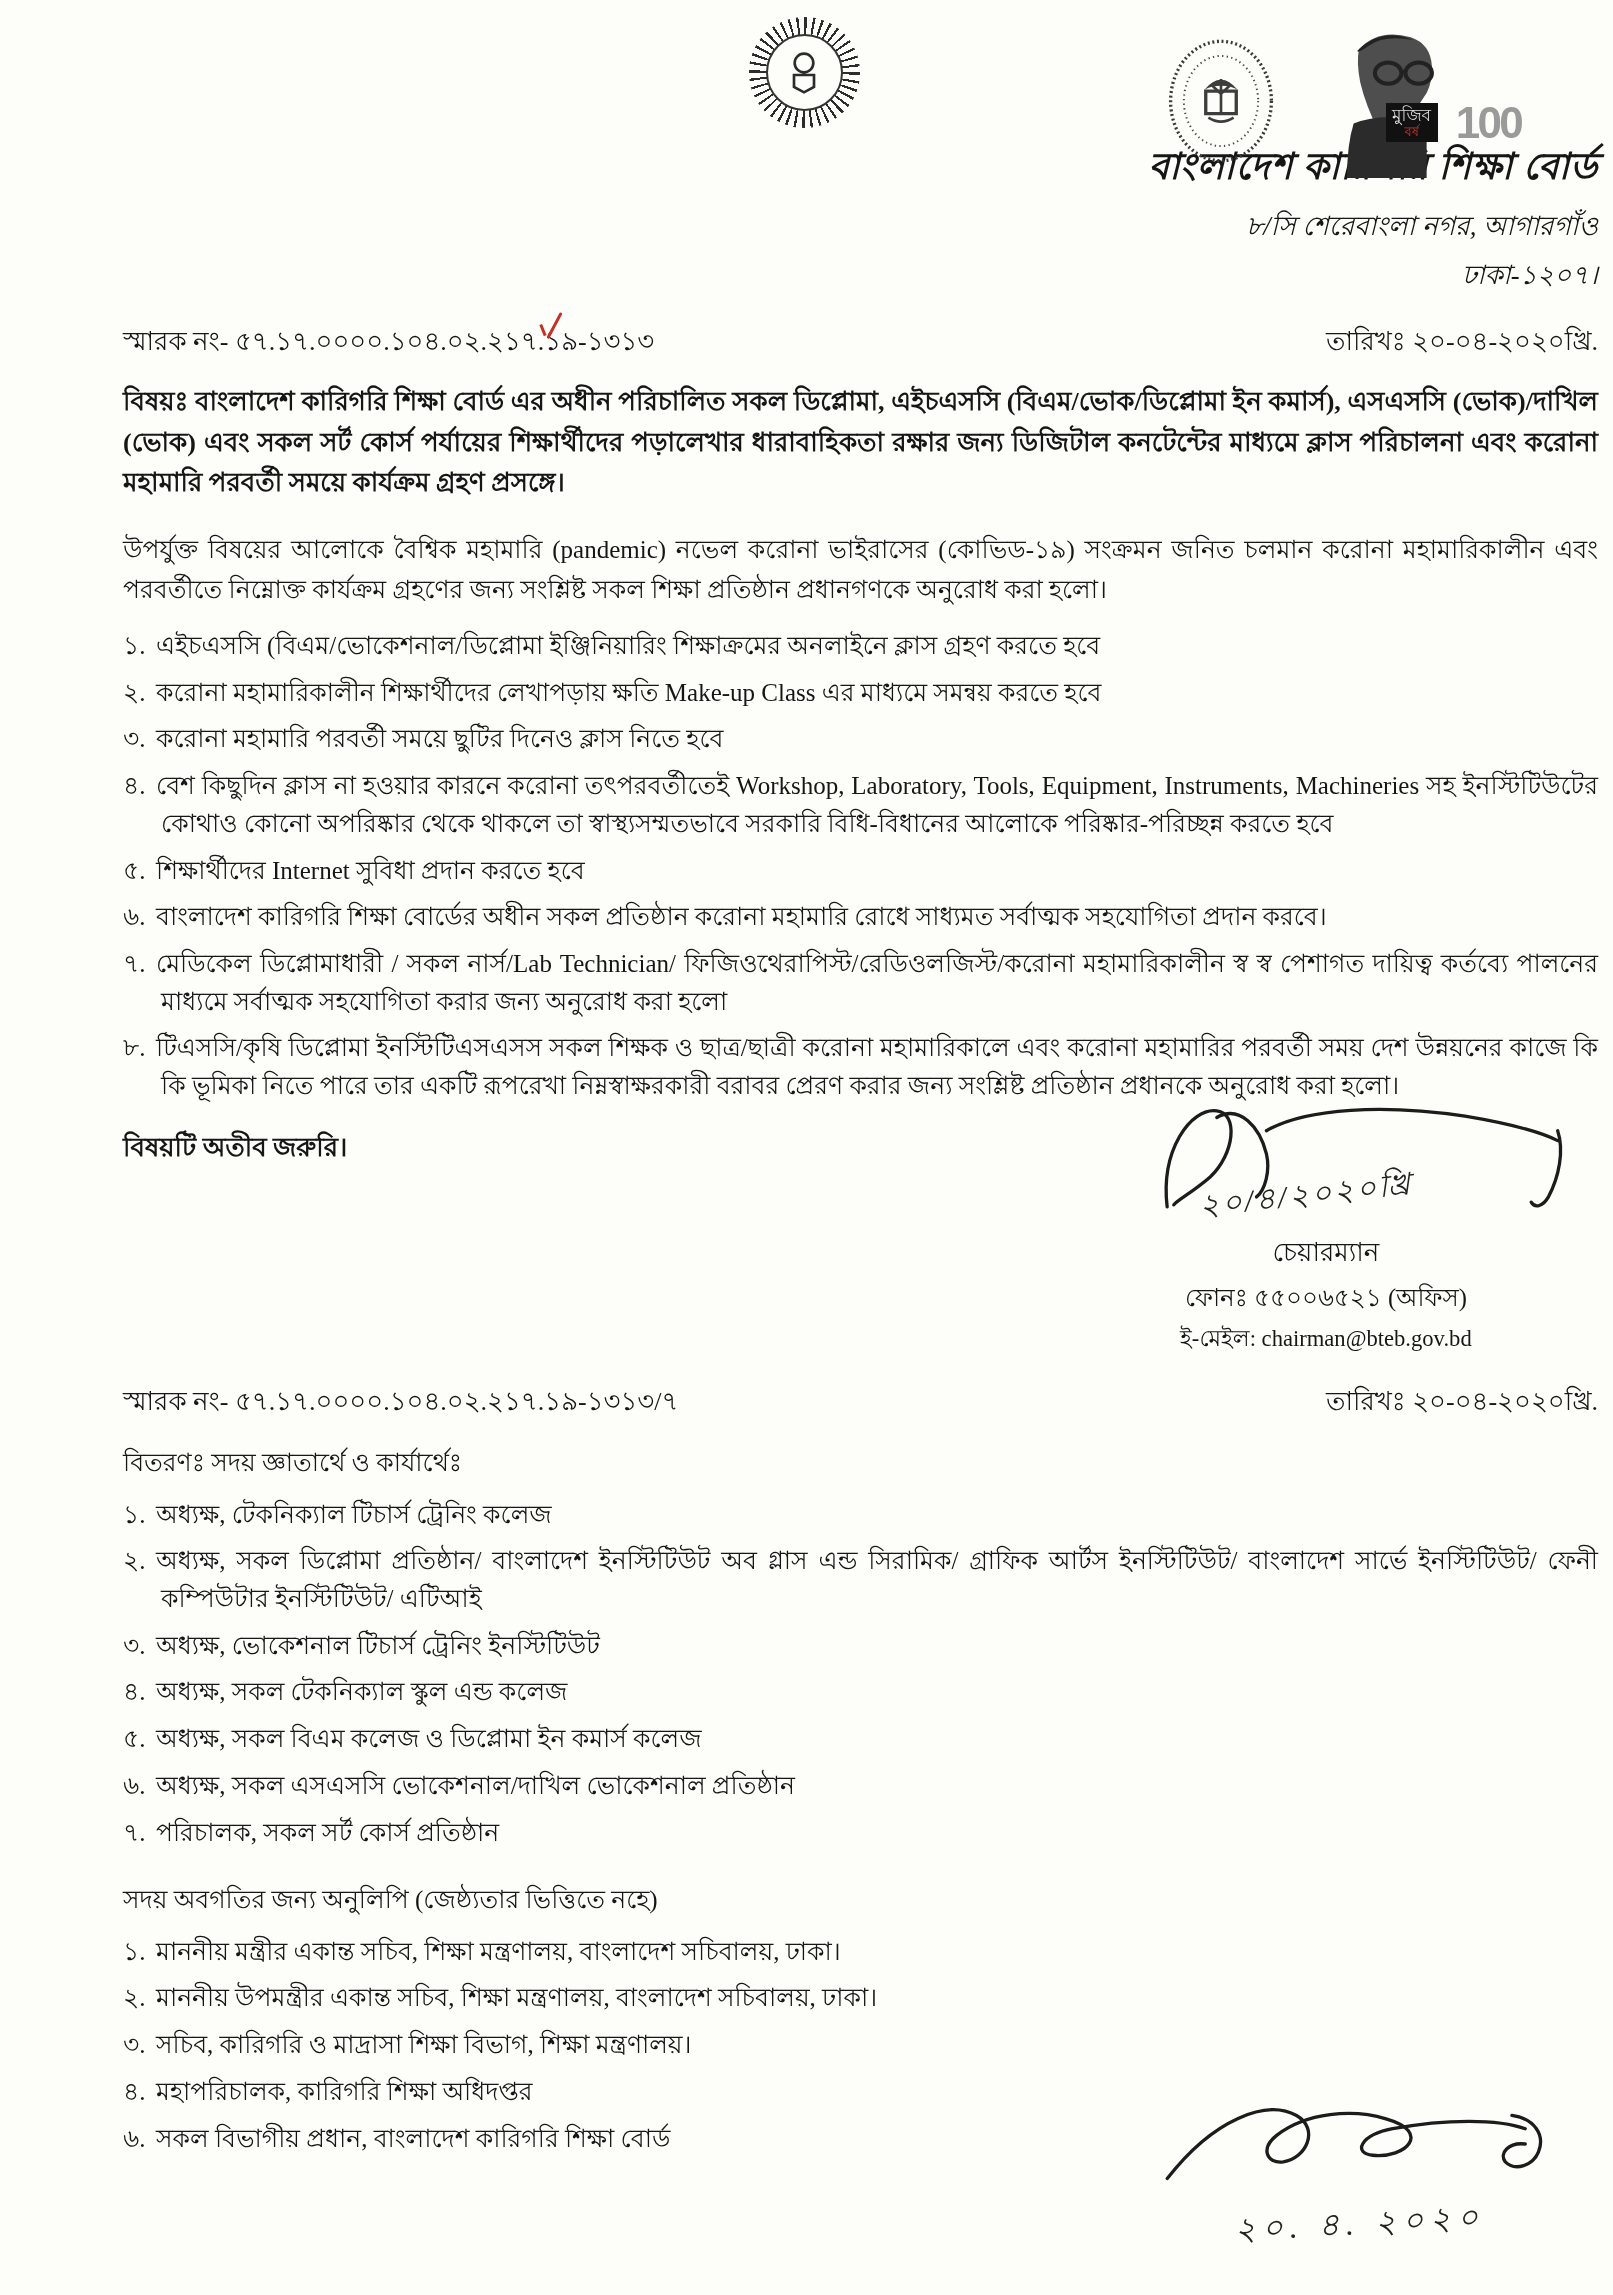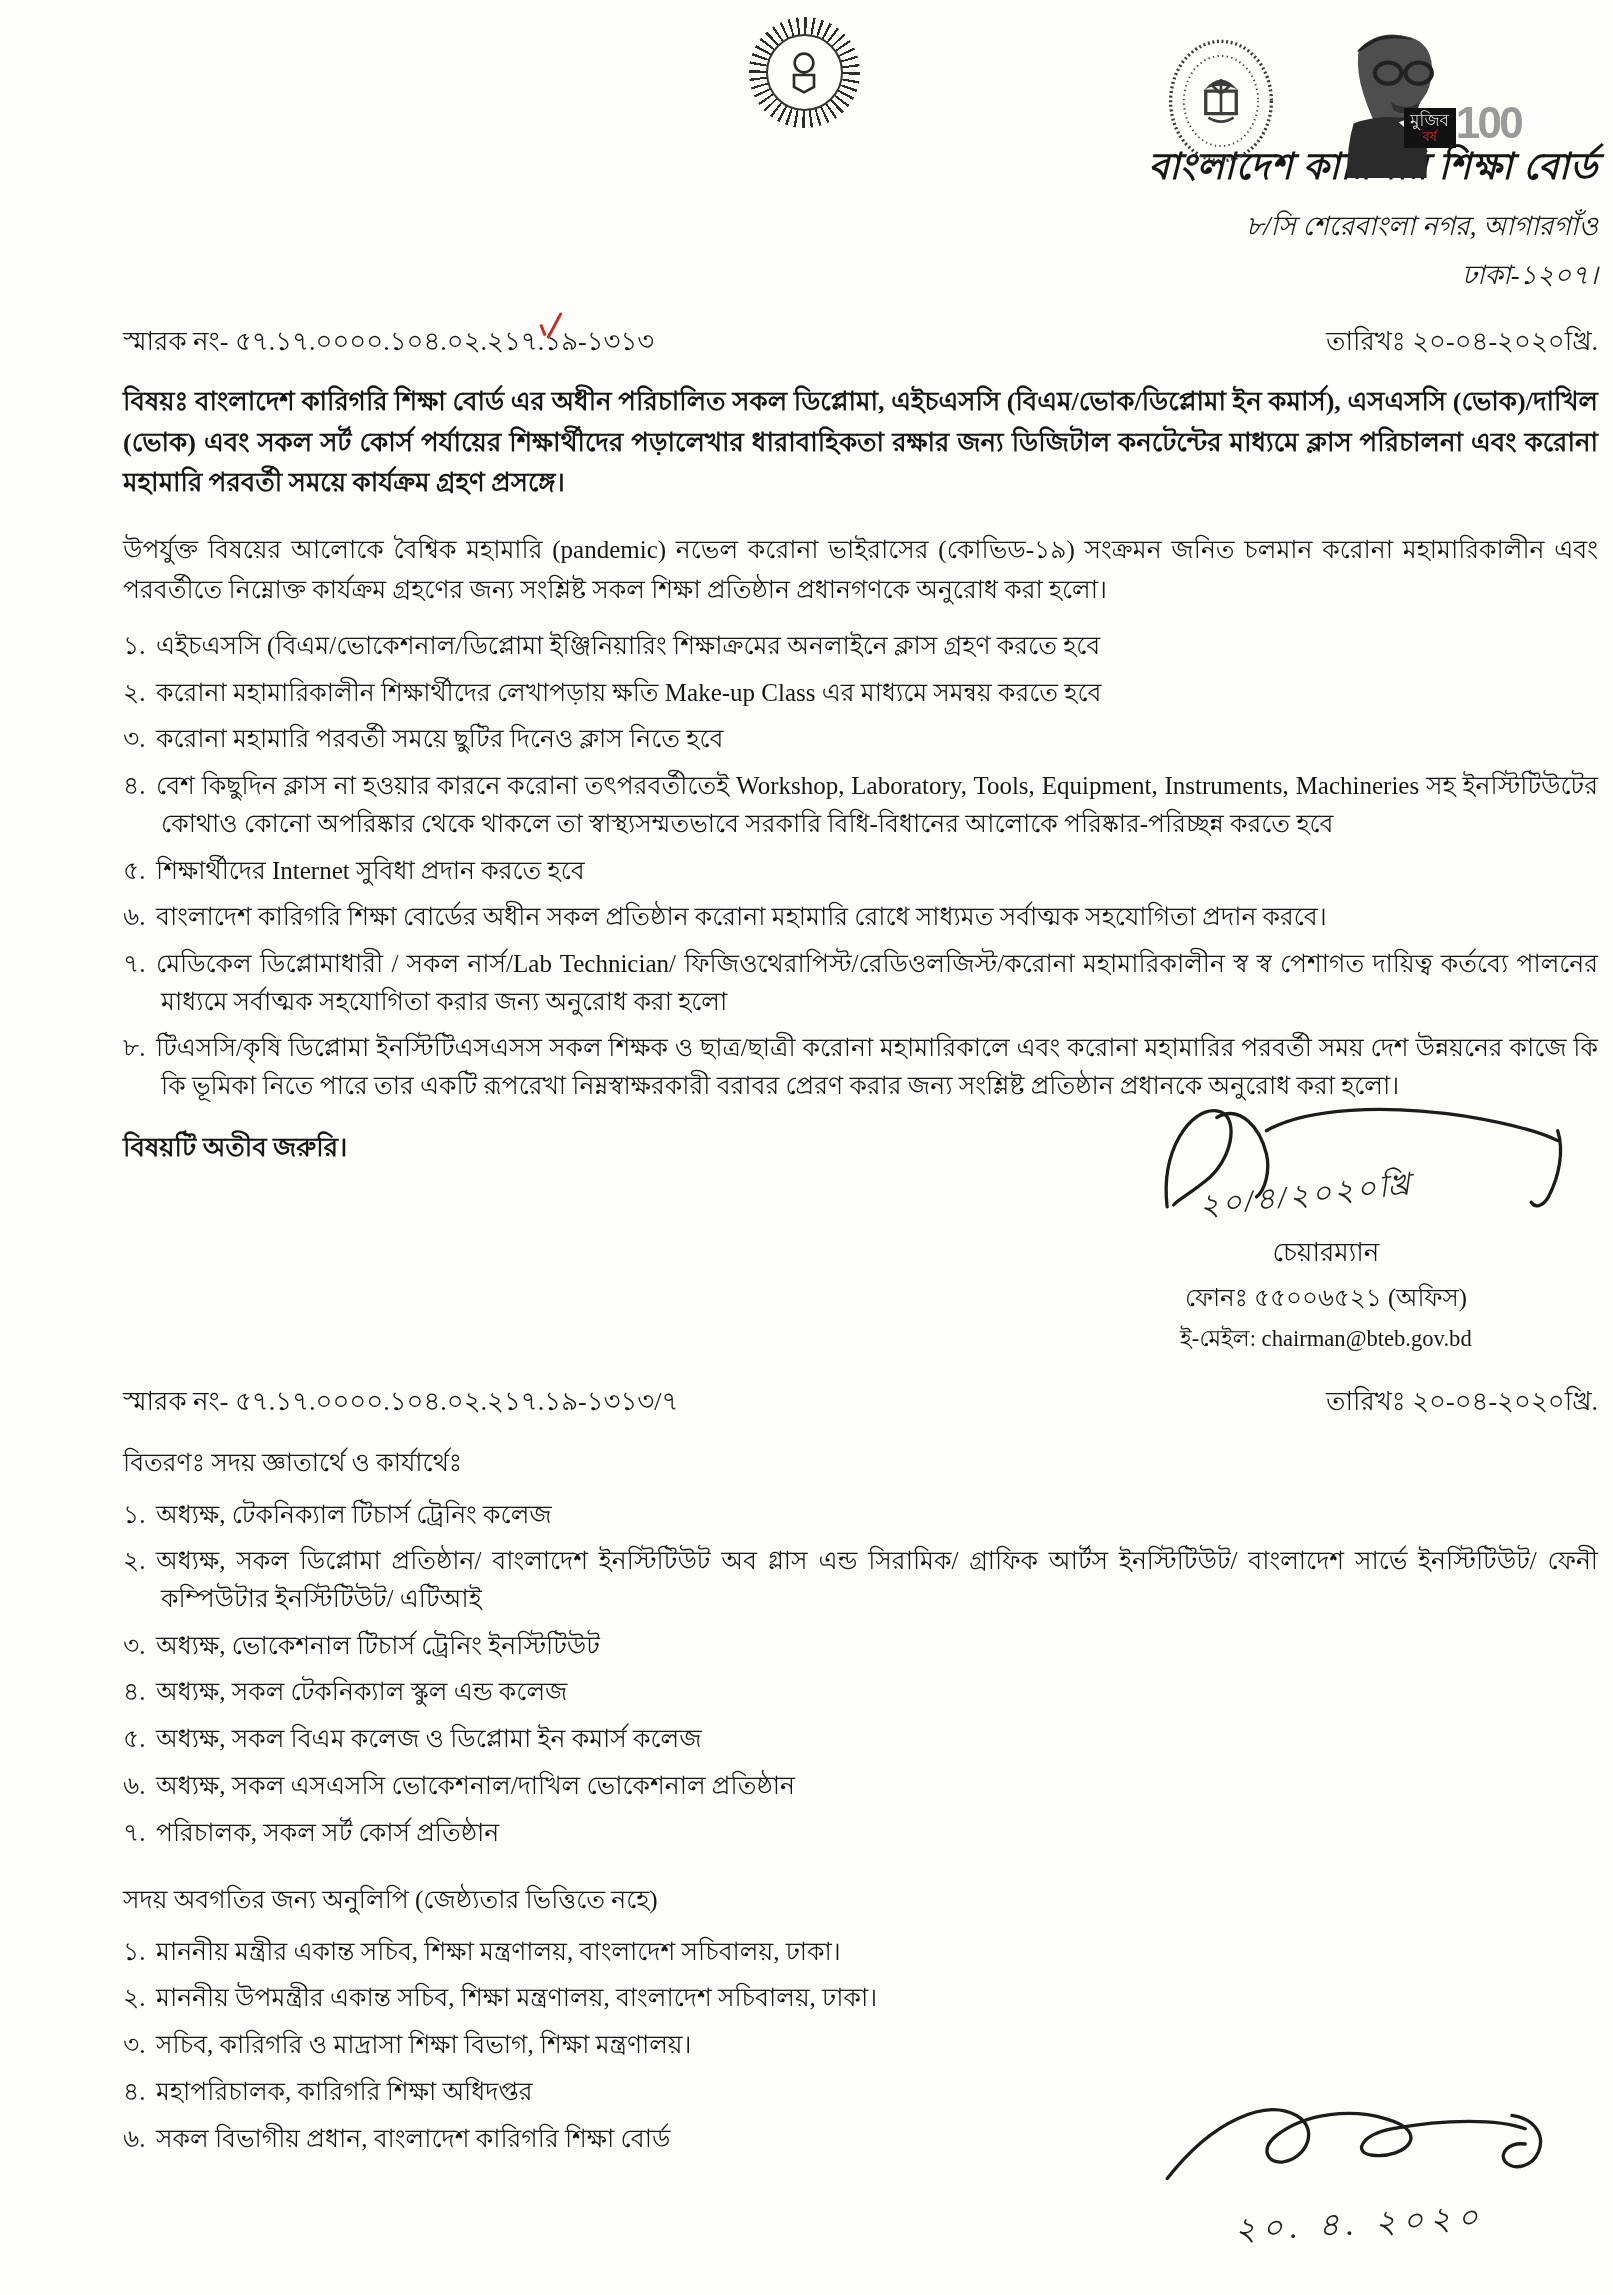--- a/index.html
+++ b/index.html
@@ -22,21 +22,21 @@
   }
   .sunburst .inner{
     position:absolute;inset:17px;background:#fdfdfa;border-radius:50%;
     border:2px solid #333;display:flex;align-items:center;justify-content:center;
   }
   .org-title{font-size:37px;font-weight:bold;margin:9.3px 0 4px 0;letter-spacing:0.7px;}
   .addr{font-size:26.5px;margin:5.3px 0;}
   .web{font-size:28px;margin-top:6.6px;font-family:"Liberation Serif",serif;}
   .seal{position:absolute;left:1167px;top:38px;width:108px;height:126px;}
   .mujib{position:absolute;left:1319px;top:24px;width:206px;height:154px;}
-  .mujib-caption{position:absolute;right:4px;bottom:30.5px;display:flex;align-items:flex-end;gap:0;}
+  .mujib-caption{position:absolute;right:4px;bottom:30.5px;display:flex;align-items:center;gap:18px;}
   .mujib-box{background:#111;color:#eee;padding:4px 6.6px;line-height:1.05;text-align:center;}
   .mujib-box .t1{font-size:17px;display:block;color:#ddd;}
   .mujib-box .t2{font-size:13px;display:block;color:#c9342b;}
   .mujib-100{font-size:44px;font-weight:bold;color:#9a9a9a;letter-spacing:-2.7px;font-family:"Liberation Sans",sans-serif;}
   
   .memo-row{display:flex;justify-content:space-between;font-size:26px;margin-top:22.6px;position:relative;}
   .memo-row .rt{white-space:nowrap;}
   .red-tick{position:absolute;left:430px;top:-10.6px;width:2.7px;height:29px;background:#c23327;transform:rotate(28deg);border-radius:1.3px;}
   .red-tick::after{content:"";position:absolute;left:-8px;bottom:-1.3px;width:2.7px;height:12px;background:#c23327;transform:rotate(-50deg);}
   

